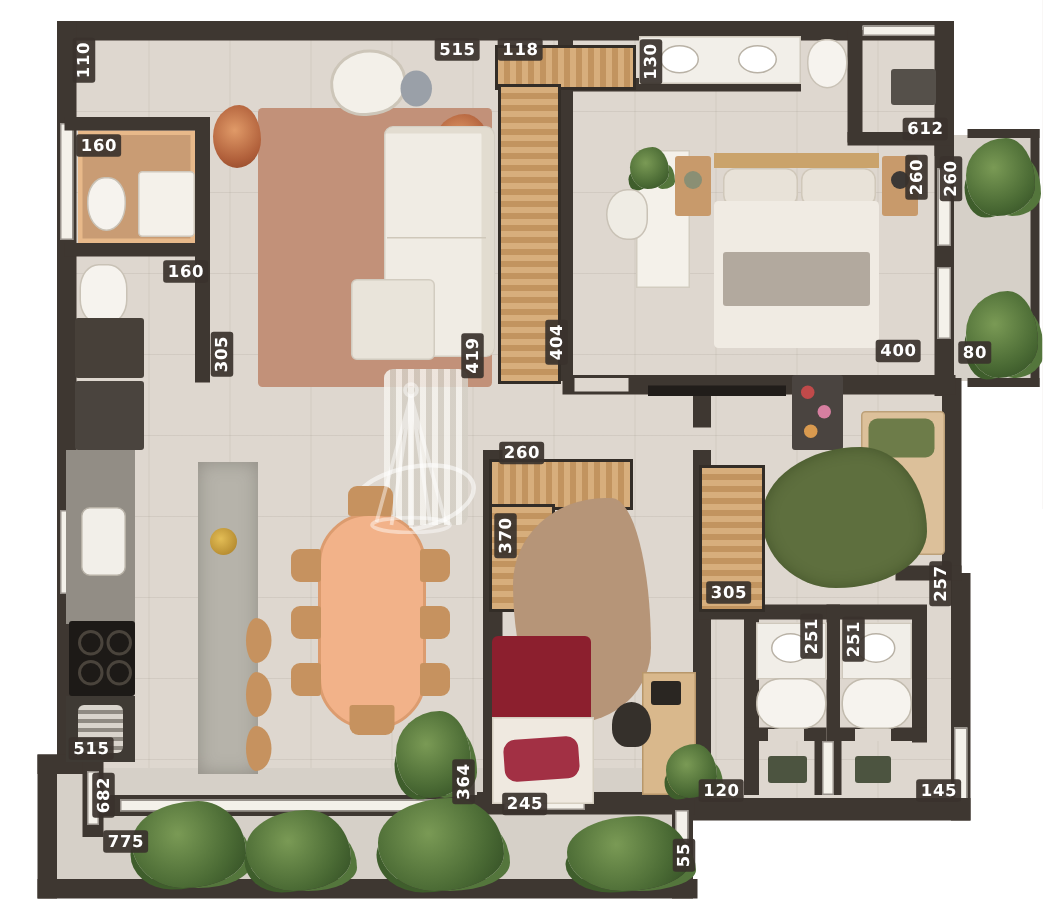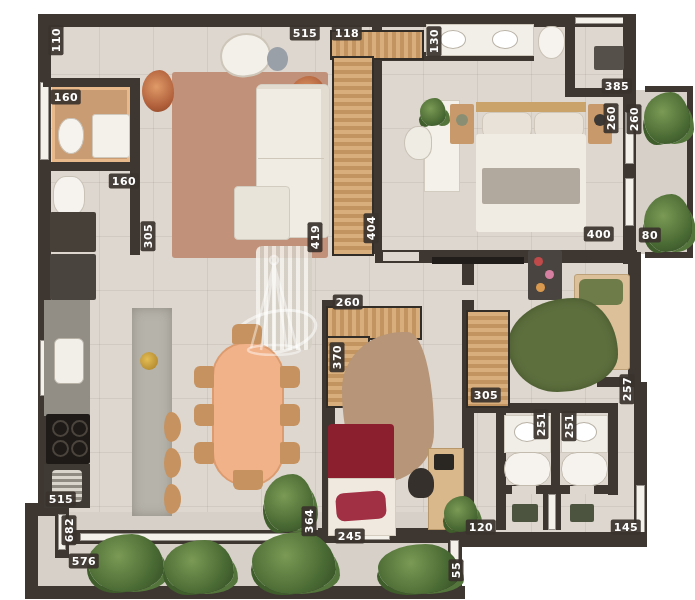--- a/index.html
+++ b/index.html
@@ -207,35 +207,35 @@
   </svg>
 
   <div id="dims">
       <span class="dim v" style="left: 56px; top: 40px;">110</span>
       <span class="dim" style="left: 66px; top: 97px;">160</span>
       <span class="dim" style="left: 124px; top: 181px;">160</span>
       <span class="dim v" style="left: 148px; top: 236px;">305</span>
       <span class="dim" style="left: 305px; top: 33px;">515</span>
       <span class="dim" style="left: 347px; top: 33px;">118</span>
       <span class="dim v" style="left: 434px; top: 41px;">130</span>
-      <span class="dim" style="left: 617px; top: 86px;">385</span>
+      <span class="dim" style="left: 617px; top: 86px;">612</span>
       <span class="dim v" style="left: 611px; top: 118px;">260</span>
       <span class="dim v" style="left: 634px; top: 119px;">260</span>
       <span class="dim" style="left: 599px; top: 234px;">400</span>
       <span class="dim" style="left: 650px; top: 235px;">80</span>
       <span class="dim v" style="left: 315px; top: 237px;">419</span>
       <span class="dim v" style="left: 371px; top: 228px;">404</span>
       <span class="dim" style="left: 348px; top: 302px;">260</span>
       <span class="dim v" style="left: 337px; top: 357px;">370</span>
       <span class="dim" style="left: 486px; top: 395px;">305</span>
       <span class="dim v" style="left: 627px; top: 389px;">257</span>
       <span class="dim v" style="left: 541px; top: 424px;">251</span>
       <span class="dim v" style="left: 569px; top: 426px;">251</span>
       <span class="dim" style="left: 350px; top: 536px;">245</span>
       <span class="dim" style="left: 481px; top: 527px;">120</span>
       <span class="dim" style="left: 626px; top: 527px;">145</span>
       <span class="dim v" style="left: 456px; top: 570px;">55</span>
       <span class="dim" style="left: 61px; top: 499px;">515</span>
       <span class="dim v" style="left: 69px; top: 530px;">682</span>
-      <span class="dim" style="left: 84px; top: 561px;">576</span>
+      <span class="dim" style="left: 84px; top: 561px;">775</span>
       <span class="dim v" style="left: 309px; top: 521px;">364</span>
     </div>
 </div>
 
 </body></html>

